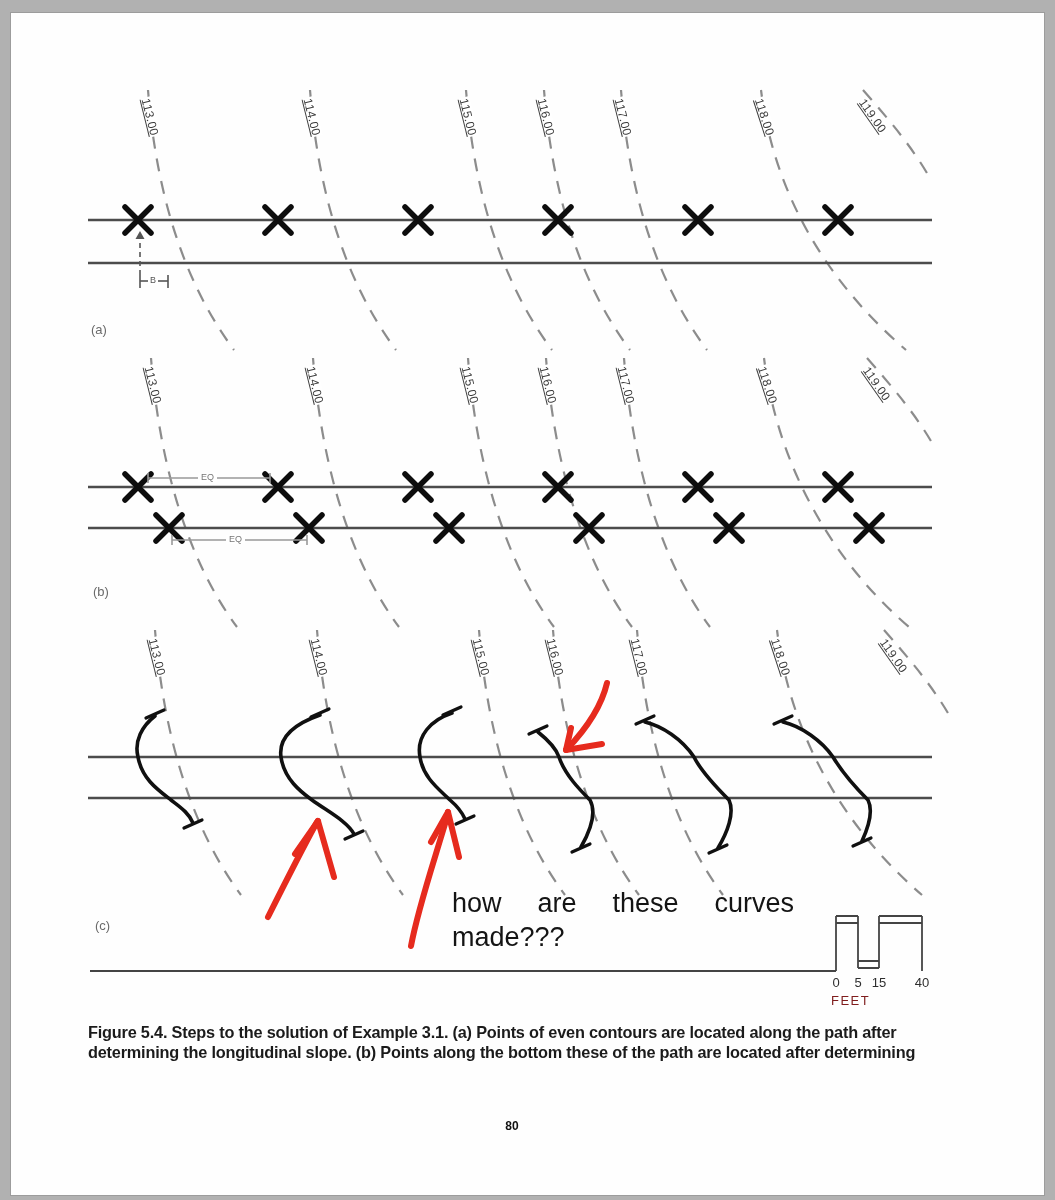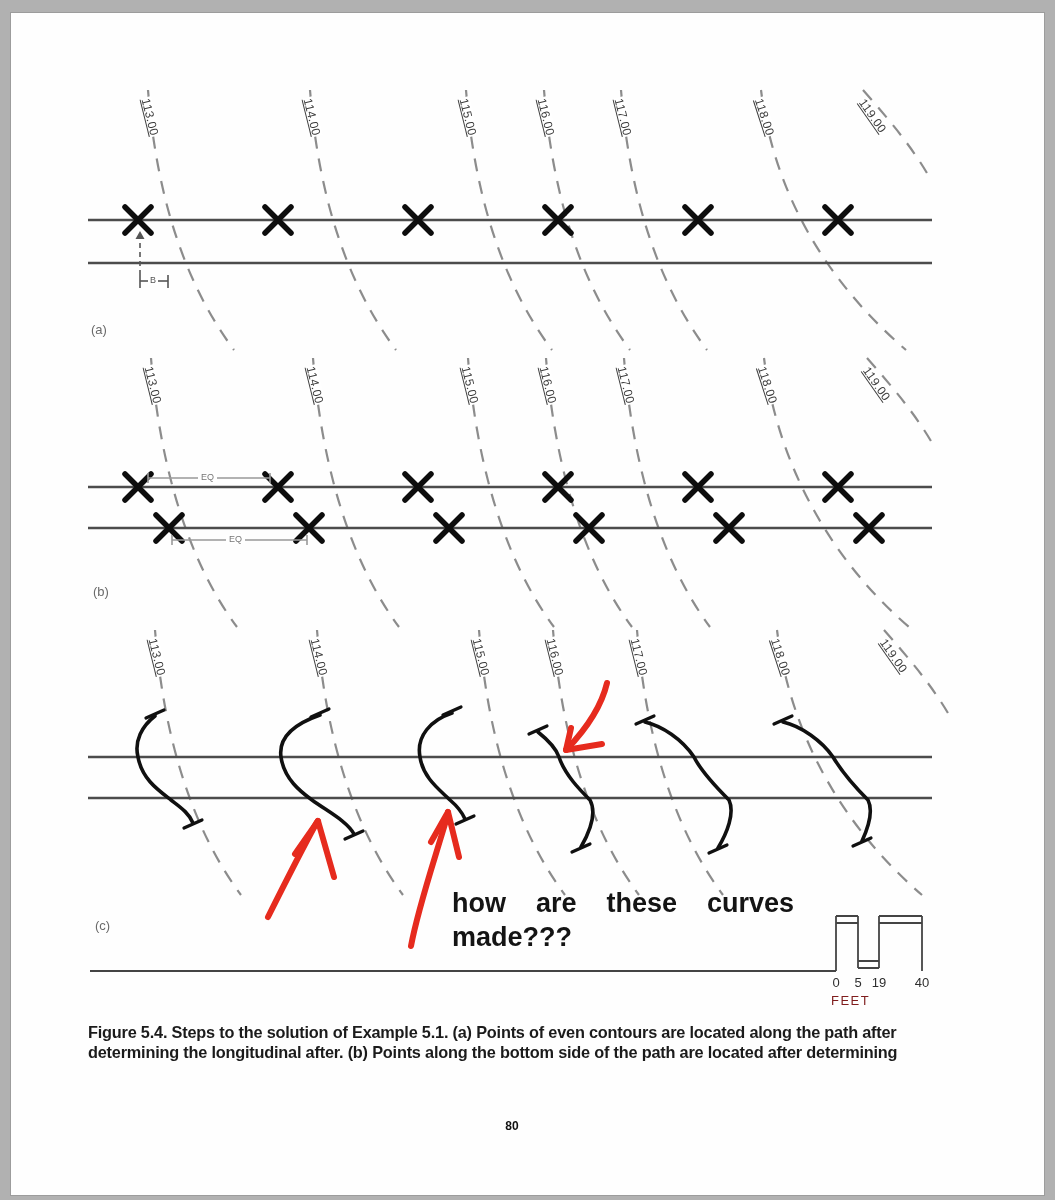--- a/index.html
+++ b/index.html
@@ -7,21 +7,21 @@
   body{position:relative;background:#b1b1b1;font-family:"Liberation Sans",sans-serif;overflow:hidden}
   .page{position:absolute;left:10px;top:12px;width:1035px;height:1184px;background:#fefefe;border:1px solid #9c9c9c}
   svg.fig{position:absolute;left:0;top:0;width:1055px;height:1200px}
   .clabel{position:absolute;font-size:12px;color:#3d3d3d;letter-spacing:.4px;transform-origin:0 0;
           text-decoration:underline;background:#fff;padding:0 1px;line-height:1;white-space:nowrap}
   .panel-letter{position:absolute;font-size:13px;color:#6a6a6a}
   .eq{position:absolute;font-size:9px;color:#777;background:#ffffff;padding:0 3px;line-height:1}
   .b-label{position:absolute;font-size:9px;color:#555;background:#fff;padding:0 2px;line-height:1}
   .scale-num{position:absolute;font-size:13px;color:#2e2e2e;transform:translateX(-50%)}
   .scale-unit{position:absolute;font-size:13px;color:#7f1d1d;letter-spacing:1.5px}
-  .annotation{position:absolute;left:452px;top:886px;width:342px;font-weight:bold;font-size:27px;line-height:34px;color:#141414}
+  .annotation{position:absolute;left:452px;top:886px;width:342px;font-weight:normal;font-size:27px;line-height:34px;color:#141414}
   .annotation .l1{text-align:justify;text-align-last:justify}
   .caption{position:absolute;left:88px;top:1022px;width:900px;font-size:16.3px;font-weight:bold;
            line-height:20px;color:#1b1b1b;letter-spacing:-0.2px}
   .pagenum{position:absolute;left:472px;top:1119px;width:80px;text-align:center;font-size:12px;font-weight:bold;color:#111}
 </style>
 </head>
 <body>
 
 <div class="page"></div>
 
@@ -173,27 +173,27 @@
 <div class="panel-letter" style="left:91px;top:322px">(a)</div>
 <div class="panel-letter" style="left:93px;top:584px">(b)</div>
 <div class="panel-letter" style="left:95px;top:918px">(c)</div>
 
 <div class="eq" style="left:198px;top:473px">EQ</div>
 <div class="eq" style="left:226px;top:535px">EQ</div>
 <div class="b-label" style="left:148px;top:276px">B</div>
 
 <div class="scale-num" style="left:836px;top:975px">0</div>
 <div class="scale-num" style="left:858px;top:975px">5</div>
-<div class="scale-num" style="left:879px;top:975px">19</div>
+<div class="scale-num" style="left:879px;top:975px">15</div>
 <div class="scale-num" style="left:922px;top:975px">40</div>
 <div class="scale-unit" style="left:831px;top:993px">FEET</div>
 
 <div class="annotation">
   <div class="l1">how are these curves</div>
   <div class="l2">made???</div>
 </div>
 
 <div class="caption">
-  <div>Figure 5.4. Steps to the solution of Example 5.1. (a) Points of even contours are located along the path after</div>
-  <div>determining the longitudinal after. (b) Points along the bottom side of the path are located after determining</div>
+  <div>Figure 5.4. Steps to the solution of Example 3.1. (a) Points of even contours are located along the path after</div>
+  <div>determining the longitudinal slope. (b) Points along the bottom these of the path are located after determining</div>
 </div>
 
 <div class="pagenum">80</div>
 
 </body></html>

